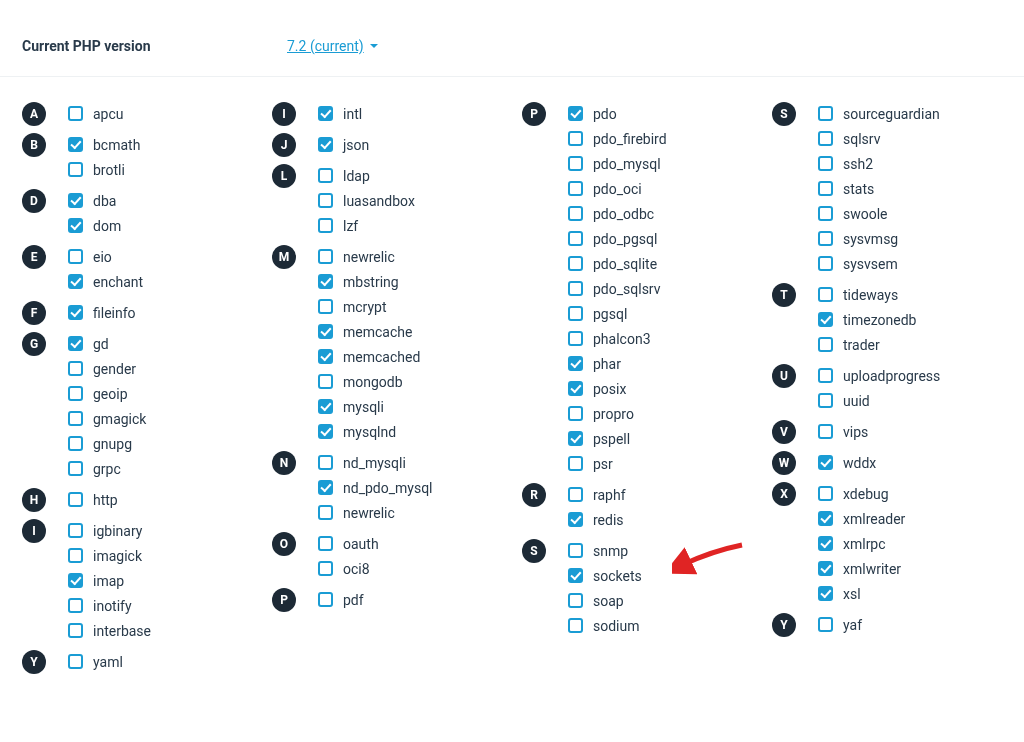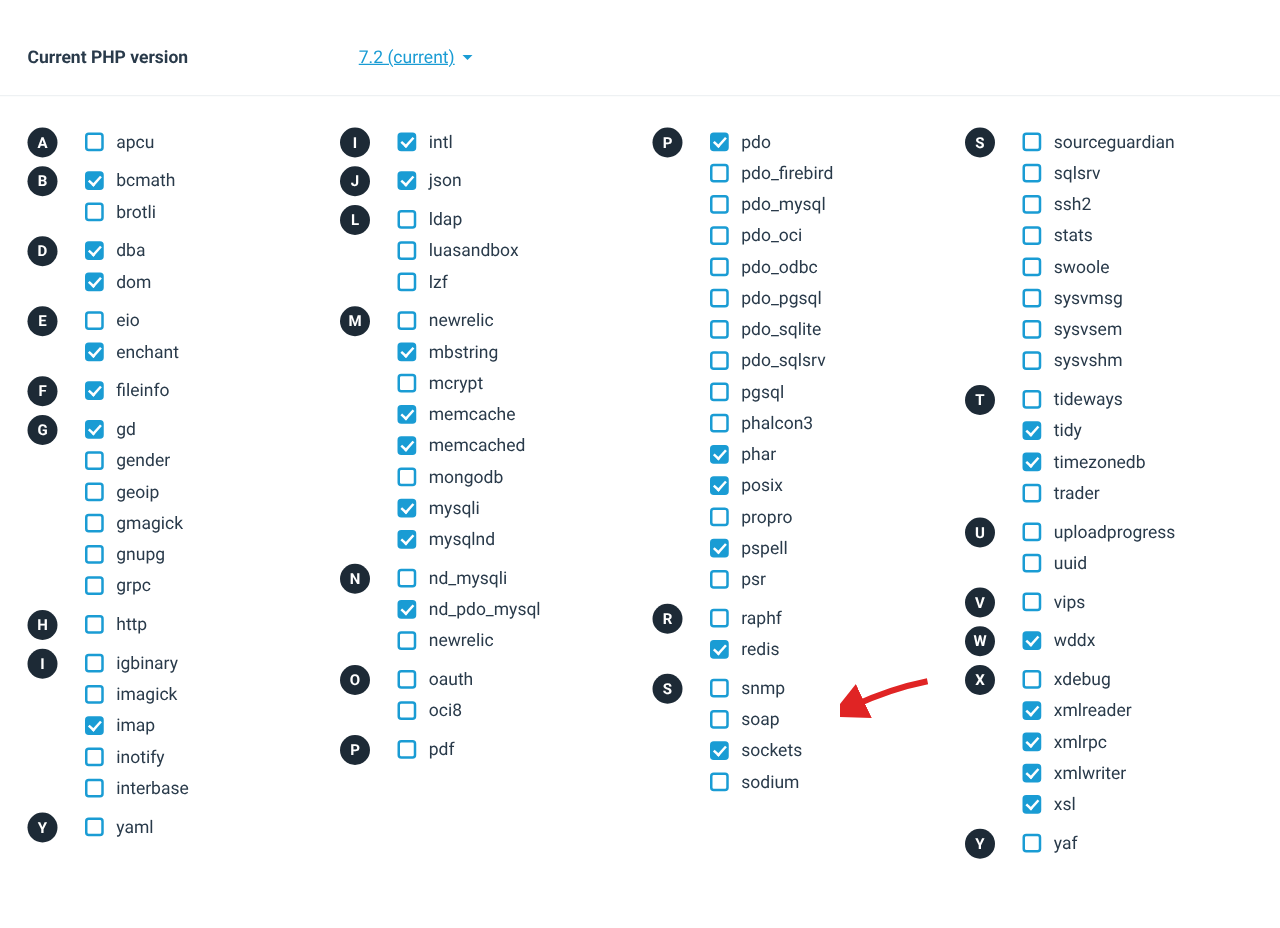--- a/index.html
+++ b/index.html
@@ -413,26 +413,26 @@
             <span class="lbl">redis</span>
           </div>
         </div>
         <div class="group">
           <div class="row first" style="display: flex; align-items: center; margin-left: 10px;">
             <div class="circle">S</div>
             <div class="cb"></div>
             <span class="lbl">snmp</span>
           </div>
           <div class="row">
+            <div class="cb checked"></div>
+            <span class="lbl">sockets</span>
+          </div>
+          <div class="row">
             <div class="cb"></div>
             <span class="lbl">soap</span>
-          </div>
-          <div class="row">
-            <div class="cb checked"></div>
-            <span class="lbl">sockets</span>
           </div>
           <div class="row">
             <div class="cb"></div>
             <span class="lbl">sodium</span>
           </div>
         </div>
       </div>
       <div class="col">
         <div class="group">
           <div class="row first" style="display: flex; align-items: center; margin-left: 10px;">
@@ -457,34 +457,26 @@
             <span class="lbl">swoole</span>
           </div>
           <div class="row">
             <div class="cb"></div>
             <span class="lbl">sysvmsg</span>
           </div>
           <div class="row">
             <div class="cb"></div>
             <span class="lbl">sysvsem</span>
           </div>
-          <div class="row">
-            <div class="cb"></div>
-            <span class="lbl">sysvshm</span>
-          </div>
         </div>
         <div class="group">
           <div class="row first" style="display: flex; align-items: center; margin-left: 10px;">
             <div class="circle">T</div>
             <div class="cb"></div>
             <span class="lbl">tideways</span>
-          </div>
-          <div class="row">
-            <div class="cb checked"></div>
-            <span class="lbl">tidy</span>
           </div>
           <div class="row">
             <div class="cb checked"></div>
             <span class="lbl">timezonedb</span>
           </div>
           <div class="row">
             <div class="cb"></div>
             <span class="lbl">trader</span>
           </div>
         </div>

